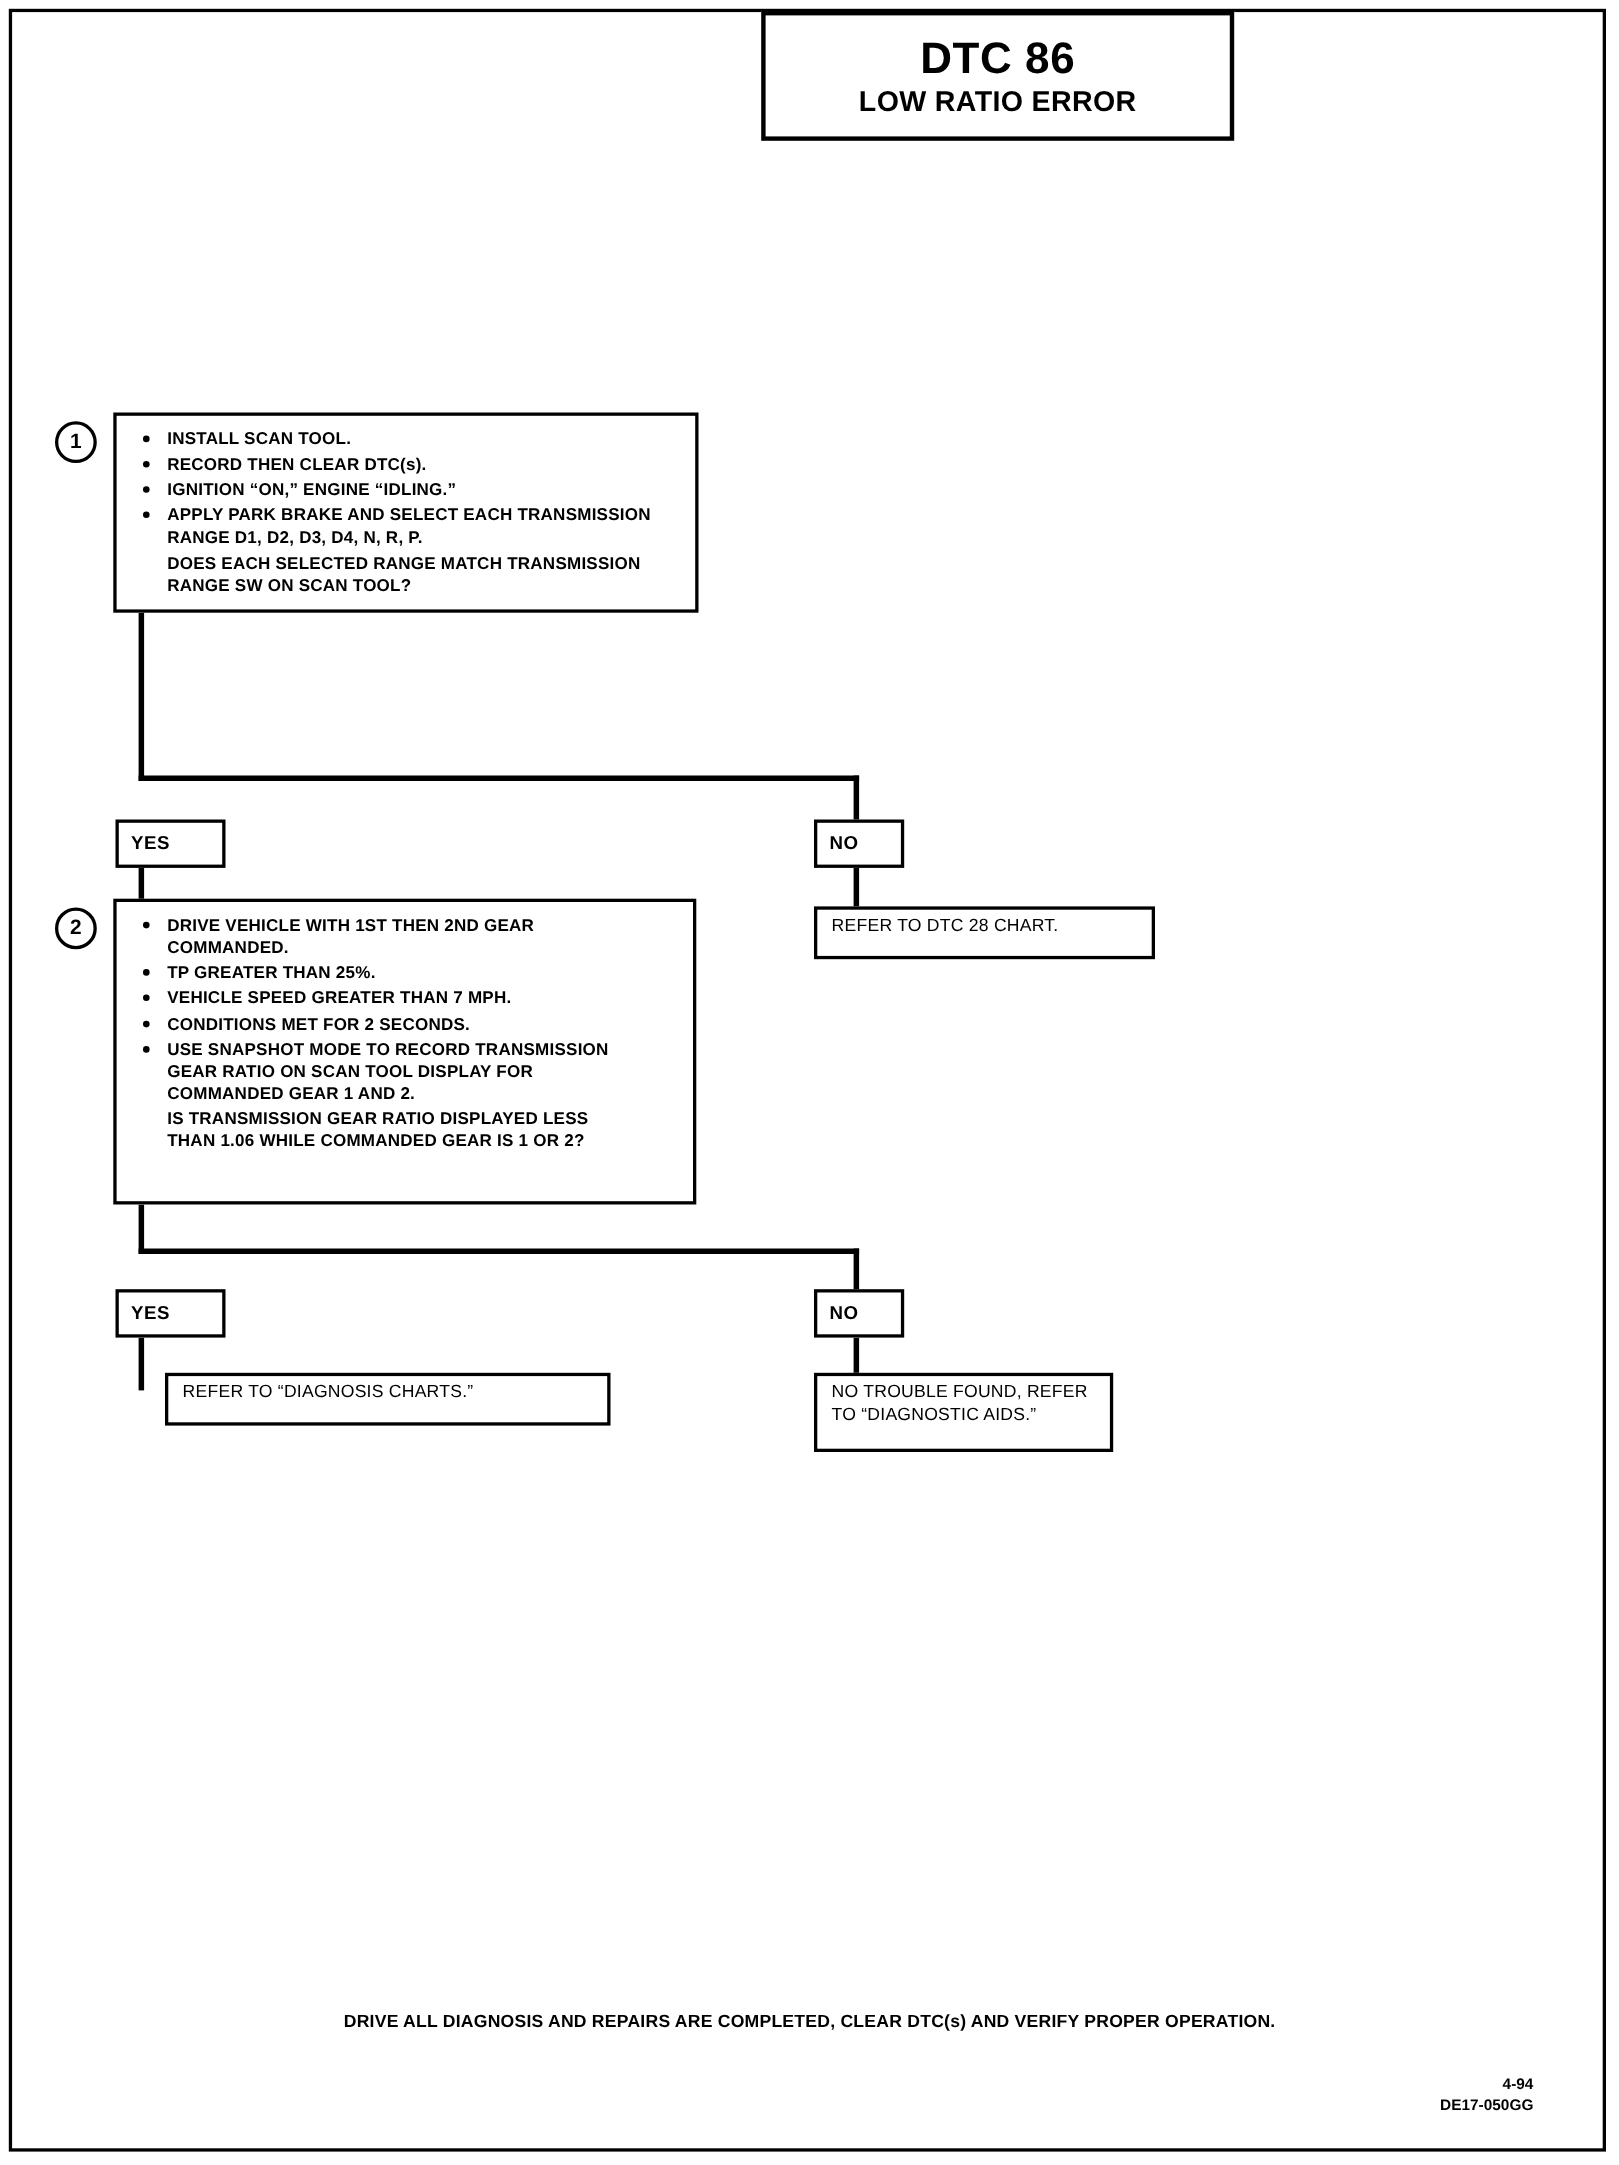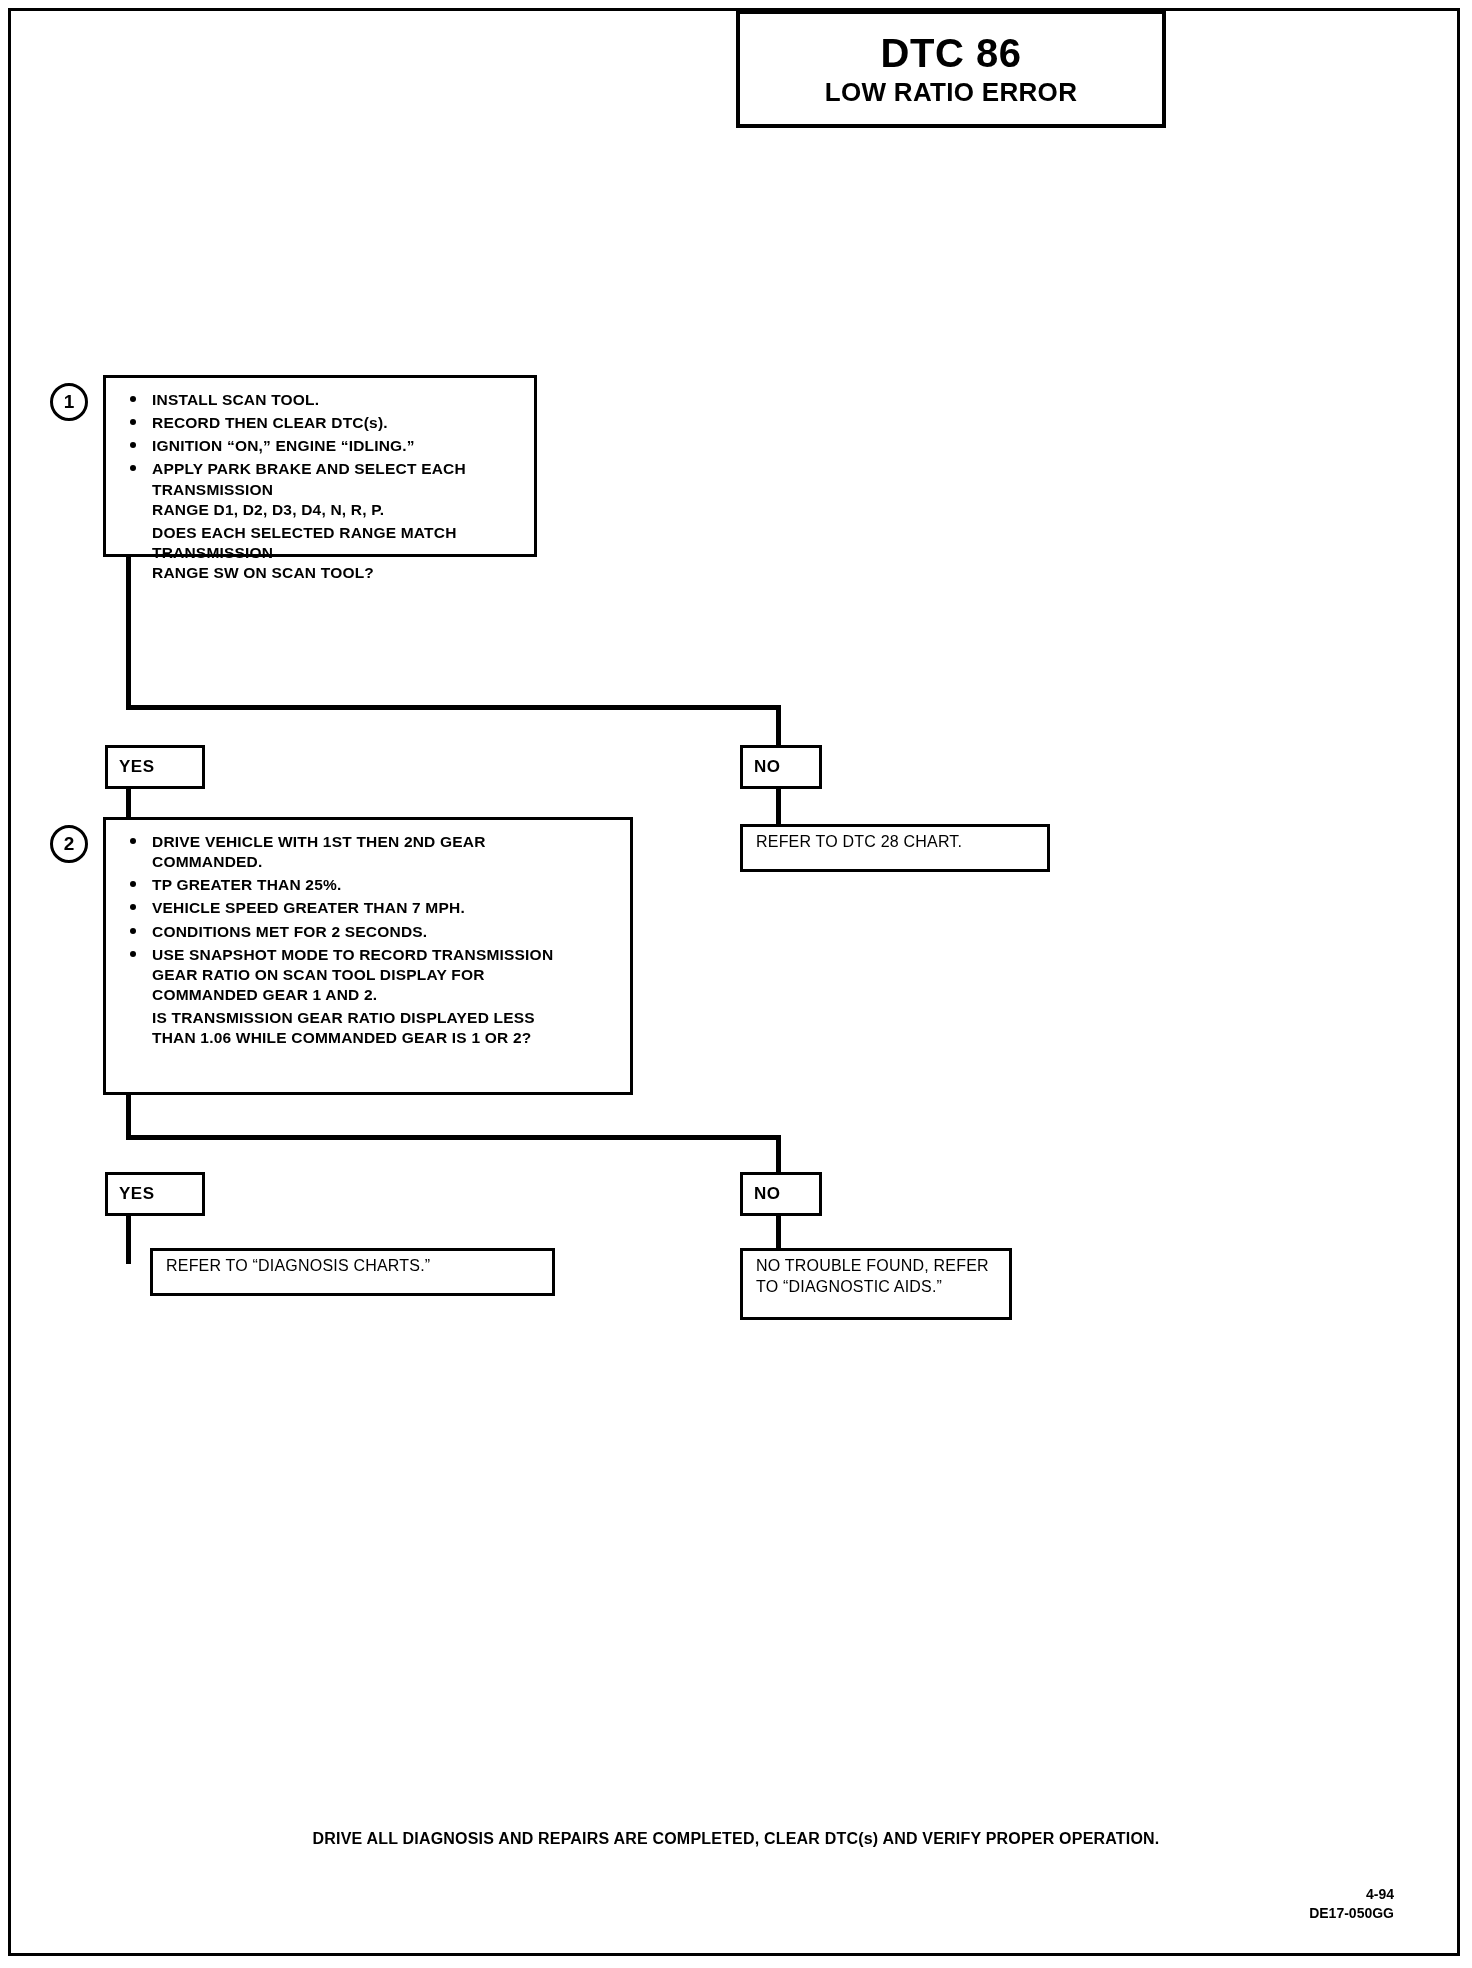--- a/index.html
+++ b/index.html
@@ -12,21 +12,21 @@
   
   #page-frame{
     position:absolute;left:8px;top:8px;
     width:1452px;height:1948px;
     border:3px solid #000;
     box-sizing:border-box;
   }
 
   
   #title-block{
-    position:absolute;left:736px;top:10px;
+    position:absolute;left:692px;top:10px;
     width:430px;height:118px;
     border:4px solid #000;
     box-sizing:border-box;
     background:#fff;
     display:flex;flex-direction:column;
     align-items:center;justify-content:center;
     z-index:5;
   }
   #dtc-code{
     font-size:40px;font-weight:bold;letter-spacing:.5px;
@@ -111,21 +111,21 @@
 
 <div id="page-frame"></div>
 
 <div id="title-block">
   <div id="dtc-code">DTC 86</div>
   <div id="dtc-name">LOW RATIO ERROR</div>
 </div>
 
 <div class="step-num" style="left:50px;top:383px;">1</div>
 
-<div class="fbox" id="box-step1" style="left:103px;top:375px;width:434px;height:182px;">
+<div class="fbox" id="box-step1" style="left:103px;top:375px;width:532px;height:182px;">
   <div class="fbox-inner">
     <ul class="steps" id="step1-list">
         <li class="bulleted">INSTALL SCAN TOOL.</li>
         <li class="bulleted">RECORD THEN CLEAR DTC(s).</li>
         <li class="bulleted">IGNITION “ON,” ENGINE “IDLING.”</li>
         <li class="bulleted">APPLY PARK BRAKE AND SELECT EACH TRANSMISSION
 RANGE D1, D2, D3, D4, N, R, P.</li>
         <li class="nobullet">DOES EACH SELECTED RANGE MATCH TRANSMISSION
 RANGE SW ON SCAN TOOL?</li>
       </ul>

